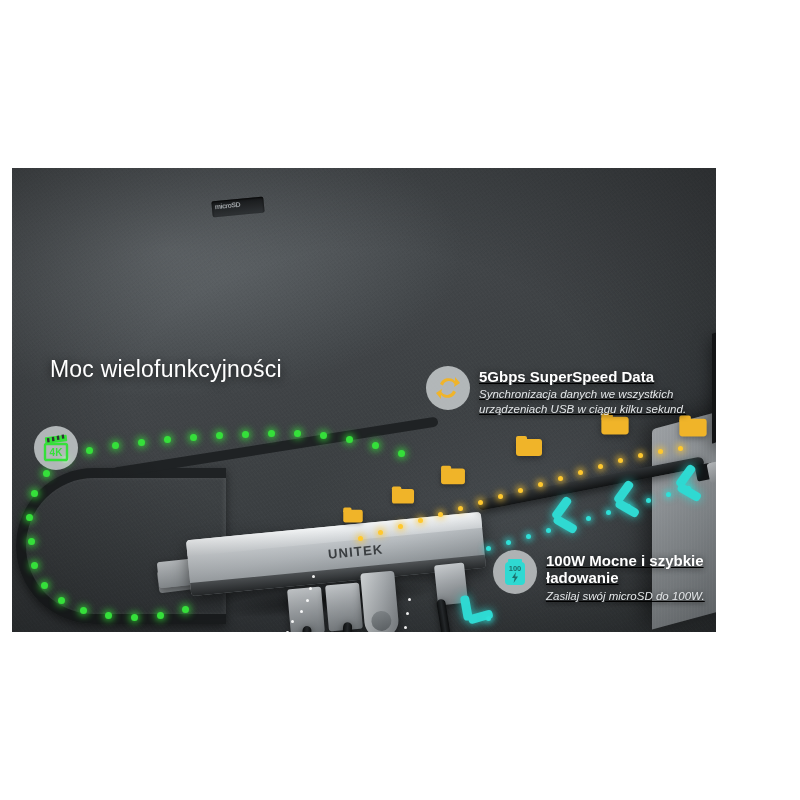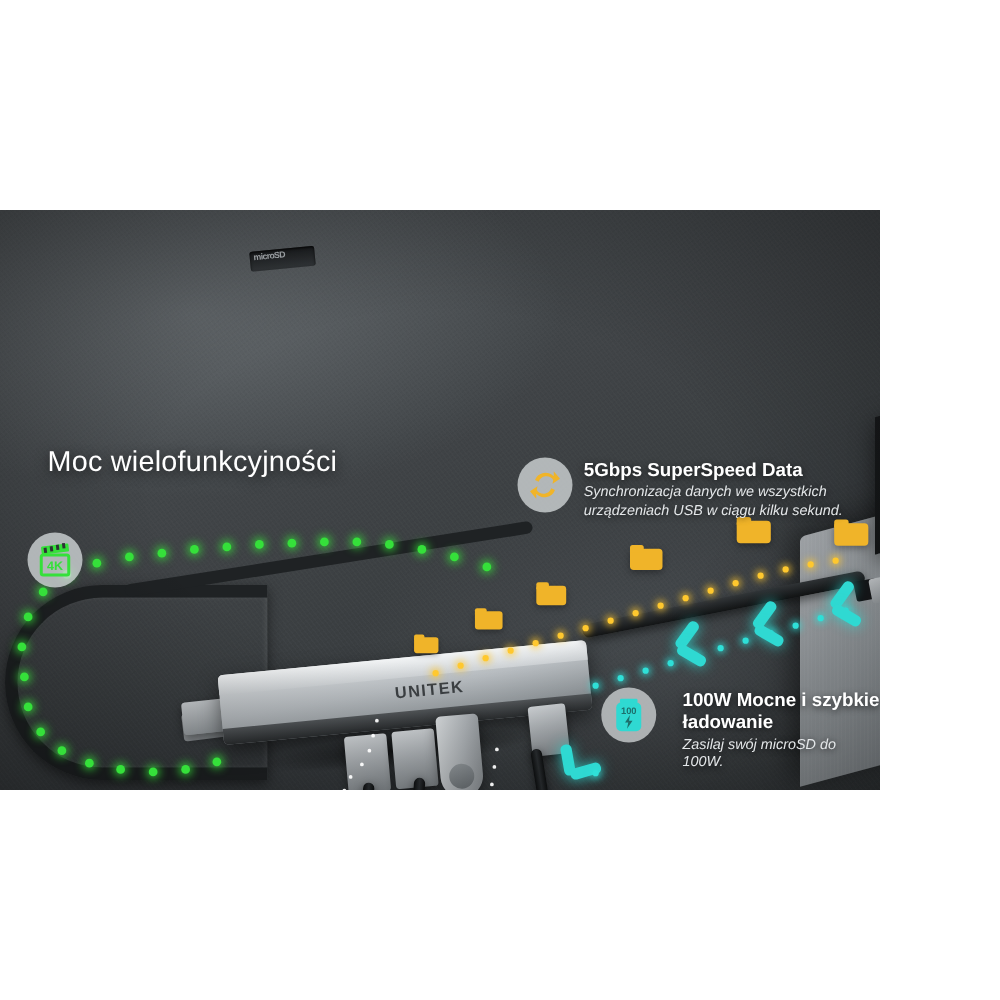--- a/index.html
+++ b/index.html
@@ -3,21 +3,21 @@
 <meta charset="utf-8">
 <title>UNITEK Hub Infographic</title>
 <style>
   html,body{margin:0;padding:0;background:#ffffff;}
   body{width:800px;height:800px;overflow:hidden;
        font-family:"Liberation Sans","DejaVu Sans",sans-serif;}
 
   #stage{position:relative;width:800px;height:800px;background:#ffffff;}
 
   
-  #photo{position:absolute;left:0;top:168px;width:704px;height:464px;
+  #photo{position:absolute;left:12px;top:168px;width:704px;height:464px;
          overflow:hidden;background:#3a3d3f;}
 
   
   .desk{position:absolute;inset:0;
         background:
           radial-gradient(ellipse 60% 45% at 22% 18%, rgba(120,126,130,.55), rgba(120,126,130,0) 70%),
           radial-gradient(ellipse 55% 50% at 78% 80%, rgba(96,102,106,.45), rgba(96,102,106,0) 70%),
           linear-gradient(157deg,#4a4e51 0%,#45494c 26%,#3c4043 55%,#34383b 78%,#2e3234 100%);}
   .desk:after{content:"";position:absolute;inset:0;opacity:.5;
         background-image:
@@ -124,32 +124,32 @@
   .chev:before{transform:rotate(-42deg);transform-origin:left center;}
   .chev:after{transform:rotate(42deg);transform-origin:left center;}
 
   
   .title{position:absolute;left:38px;top:188px;font-size:23px;color:#ffffff;
       letter-spacing:.2px;text-shadow:0 2px 10px rgba(0,0,0,.75);}
 
   .feat{position:absolute;display:flex;align-items:flex-start;gap:9px;}
   .badge{width:44px;height:44px;border-radius:50%;background:rgba(208,212,214,.80);
       flex:0 0 44px;display:flex;align-items:center;justify-content:center;}
-  .ft{padding-top:2px;}
+  .ft{padding-top:2px;text-decoration:underline;}
   .ft h3{margin:0;font-size:15px;font-weight:bold;color:#ffffff;line-height:1.15;
       text-shadow:0 1px 6px rgba(0,0,0,.7);}
   .ft p{margin:2px 0 0;font-size:11.5px;font-style:italic;color:#e4e7e9;
       line-height:1.28;text-shadow:0 1px 5px rgba(0,0,0,.7);}
 
   #feat-4k{left:22px;top:258px;}
   #feat-4k .ft{max-width:175px;}
   #feat-data{left:414px;top:198px;}
   #feat-data .ft{max-width:215px;}
   #feat-power{left:481px;top:382px;}
-  #feat-power .ft{max-width:300px;margin-left:12px;}
+  #feat-power .ft{max-width:300px;}
   #feat-power .badge{background:rgba(206,210,212,.78);}
   #feat-card{left:30px;top:548px;display:flex;align-items:flex-start;gap:10px;}
   #feat-card .ft{max-width:196px;text-align:right;}
   #feat-card .ft p{text-align:right;}
 
   svg{display:block;}
 </style>
 </head>
 <body>
 

